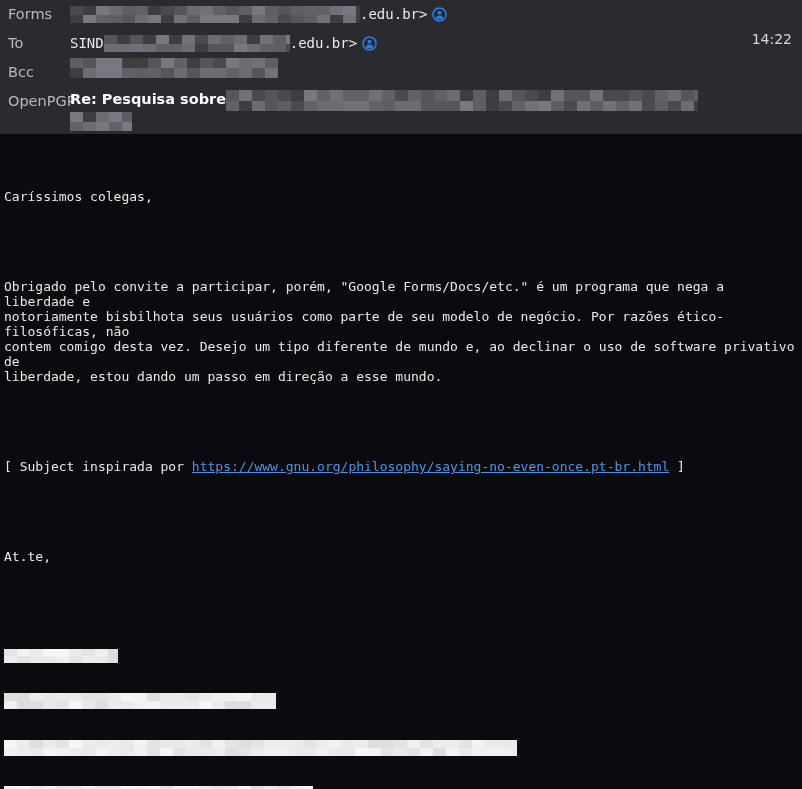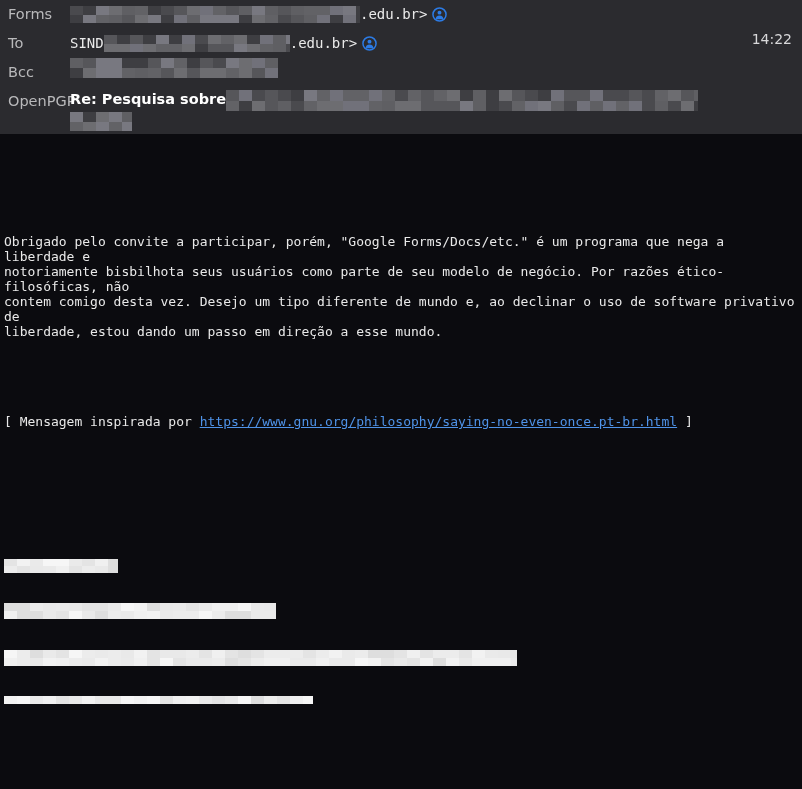--- a/index.html
+++ b/index.html
@@ -281,28 +281,30 @@
       <span class="rd rd-dark" style="width: 62px; height: 19px;"><i style="left: 0px; top: 0px; width: 13px; height: 10px; background: rgb(120, 120, 128);"></i><i style="left: 13px; top: 0px; width: 13px; height: 10px; background: rgb(62, 62, 66);"></i><i style="left: 26px; top: 0px; width: 13px; height: 10px; background: rgb(109, 109, 113);"></i><i style="left: 39px; top: 0px; width: 13px; height: 10px; background: rgb(120, 120, 128);"></i><i style="left: 52px; top: 0px; width: 10px; height: 10px; background: rgb(95, 95, 99);"></i><i style="left: 0px; top: 10px; width: 13px; height: 9px; background: rgb(98, 98, 102);"></i><i style="left: 13px; top: 10px; width: 13px; height: 9px; background: rgb(109, 109, 113);"></i><i style="left: 26px; top: 10px; width: 13px; height: 9px; background: rgb(120, 120, 128);"></i><i style="left: 39px; top: 10px; width: 13px; height: 9px; background: rgb(98, 98, 102);"></i><i style="left: 52px; top: 10px; width: 10px; height: 9px; background: rgb(120, 120, 128);"></i></span>
     </div>
   </div>
 
   <div class="time">14:22</div>
 
 </div>
 
 <div class="body">
 
+  <div class="para">Caríssimos colegas,</div>
   <div class="blank"></div>
   <div class="para">Obrigado pelo convite a participar, porém, "Google Forms/Docs/etc." é um programa que nega a liberdade e
 notoriamente bisbilhota seus usuários como parte de seu modelo de negócio. Por razões ético-filosóficas, não
 contem comigo desta vez. Desejo um tipo diferente de mundo e, ao declinar o uso de software privativo de
 liberdade, estou dando um passo em direção a esse mundo.</div>
   <div class="blank"></div>
-  <div class="para"><span>[ Mensagem inspirada por </span><a class="lnk" href="#">https://www.gnu.org/philosophy/saying-no-even-once.pt-br.html</a><span> ]</span></div>
+  <div class="para"><span>[ Subject inspirada por </span><a class="lnk" href="#">https://www.gnu.org/philosophy/saying-no-even-once.pt-br.html</a><span> ]</span></div>
   <div class="blank"></div>
+  <div class="para">At.te,</div>
 
   <div class="sigblock">
     <div><span class="rd rd-light" style="width: 114px; height: 14px;"><i style="left: 0px; top: 0px; width: 13px; height: 7px; background: rgb(228, 228, 228);"></i><i style="left: 13px; top: 0px; width: 13px; height: 7px; background: rgb(242, 242, 242);"></i><i style="left: 26px; top: 0px; width: 13px; height: 7px; background: rgb(234, 234, 234);"></i><i style="left: 39px; top: 0px; width: 13px; height: 7px; background: rgb(246, 246, 246);"></i><i style="left: 52px; top: 0px; width: 13px; height: 7px; background: rgb(246, 246, 246);"></i><i style="left: 65px; top: 0px; width: 13px; height: 7px; background: rgb(234, 234, 234);"></i><i style="left: 78px; top: 0px; width: 13px; height: 7px; background: rgb(228, 228, 228);"></i><i style="left: 91px; top: 0px; width: 13px; height: 7px; background: rgb(240, 240, 240);"></i><i style="left: 104px; top: 0px; width: 10px; height: 7px; background: rgb(222, 222, 222);"></i><i style="left: 0px; top: 7px; width: 13px; height: 7px; background: rgb(236, 236, 236);"></i><i style="left: 13px; top: 7px; width: 13px; height: 7px; background: rgb(228, 228, 228);"></i><i style="left: 26px; top: 7px; width: 13px; height: 7px; background: rgb(233, 233, 233);"></i><i style="left: 39px; top: 7px; width: 13px; height: 7px; background: rgb(234, 234, 234);"></i><i style="left: 52px; top: 7px; width: 13px; height: 7px; background: rgb(240, 240, 240);"></i><i style="left: 65px; top: 7px; width: 13px; height: 7px; background: rgb(228, 228, 228);"></i><i style="left: 78px; top: 7px; width: 13px; height: 7px; background: rgb(236, 236, 236);"></i><i style="left: 91px; top: 7px; width: 13px; height: 7px; background: rgb(233, 233, 233);"></i><i style="left: 104px; top: 7px; width: 10px; height: 7px; background: rgb(222, 222, 222);"></i></span></div>
     <div><span class="rd rd-light" style="width: 272px; height: 16px;"><i style="left: 0px; top: 0px; width: 13px; height: 8px; background: rgb(222, 222, 222);"></i><i style="left: 13px; top: 0px; width: 13px; height: 8px; background: rgb(222, 222, 222);"></i><i style="left: 26px; top: 0px; width: 13px; height: 8px; background: rgb(236, 236, 236);"></i><i style="left: 39px; top: 0px; width: 13px; height: 8px; background: rgb(233, 233, 233);"></i><i style="left: 52px; top: 0px; width: 13px; height: 8px; background: rgb(234, 234, 234);"></i><i style="left: 65px; top: 0px; width: 13px; height: 8px; background: rgb(233, 233, 233);"></i><i style="left: 78px; top: 0px; width: 13px; height: 8px; background: rgb(228, 228, 228);"></i><i style="left: 91px; top: 0px; width: 13px; height: 8px; background: rgb(228, 228, 228);"></i><i style="left: 104px; top: 0px; width: 13px; height: 8px; background: rgb(234, 234, 234);"></i><i style="left: 117px; top: 0px; width: 13px; height: 8px; background: rgb(246, 246, 246);"></i><i style="left: 130px; top: 0px; width: 13px; height: 8px; background: rgb(242, 242, 242);"></i><i style="left: 143px; top: 0px; width: 13px; height: 8px; background: rgb(222, 222, 222);"></i><i style="left: 156px; top: 0px; width: 13px; height: 8px; background: rgb(233, 233, 233);"></i><i style="left: 169px; top: 0px; width: 13px; height: 8px; background: rgb(234, 234, 234);"></i><i style="left: 182px; top: 0px; width: 13px; height: 8px; background: rgb(228, 228, 228);"></i><i style="left: 195px; top: 0px; width: 13px; height: 8px; background: rgb(234, 234, 234);"></i><i style="left: 208px; top: 0px; width: 13px; height: 8px; background: rgb(240, 240, 240);"></i><i style="left: 221px; top: 0px; width: 13px; height: 8px; background: rgb(240, 240, 240);"></i><i style="left: 234px; top: 0px; width: 13px; height: 8px; background: rgb(246, 246, 246);"></i><i style="left: 247px; top: 0px; width: 13px; height: 8px; background: rgb(234, 234, 234);"></i><i style="left: 260px; top: 0px; width: 12px; height: 8px; background: rgb(233, 233, 233);"></i><i style="left: 0px; top: 8px; width: 13px; height: 8px; background: rgb(240, 240, 240);"></i><i style="left: 13px; top: 8px; width: 13px; height: 8px; background: rgb(222, 222, 222);"></i><i style="left: 26px; top: 8px; width: 13px; height: 8px; background: rgb(222, 222, 222);"></i><i style="left: 39px; top: 8px; width: 13px; height: 8px; background: rgb(233, 233, 233);"></i><i style="left: 52px; top: 8px; width: 13px; height: 8px; background: rgb(228, 228, 228);"></i><i style="left: 65px; top: 8px; width: 13px; height: 8px; background: rgb(246, 246, 246);"></i><i style="left: 78px; top: 8px; width: 13px; height: 8px; background: rgb(233, 233, 233);"></i><i style="left: 91px; top: 8px; width: 13px; height: 8px; background: rgb(222, 222, 222);"></i><i style="left: 104px; top: 8px; width: 13px; height: 8px; background: rgb(236, 236, 236);"></i><i style="left: 117px; top: 8px; width: 13px; height: 8px; background: rgb(234, 234, 234);"></i><i style="left: 130px; top: 8px; width: 13px; height: 8px; background: rgb(240, 240, 240);"></i><i style="left: 143px; top: 8px; width: 13px; height: 8px; background: rgb(242, 242, 242);"></i><i style="left: 156px; top: 8px; width: 13px; height: 8px; background: rgb(234, 234, 234);"></i><i style="left: 169px; top: 8px; width: 13px; height: 8px; background: rgb(236, 236, 236);"></i><i style="left: 182px; top: 8px; width: 13px; height: 8px; background: rgb(236, 236, 236);"></i><i style="left: 195px; top: 8px; width: 13px; height: 8px; background: rgb(246, 246, 246);"></i><i style="left: 208px; top: 8px; width: 13px; height: 8px; background: rgb(236, 236, 236);"></i><i style="left: 221px; top: 8px; width: 13px; height: 8px; background: rgb(222, 222, 222);"></i><i style="left: 234px; top: 8px; width: 13px; height: 8px; background: rgb(222, 222, 222);"></i><i style="left: 247px; top: 8px; width: 13px; height: 8px; background: rgb(234, 234, 234);"></i><i style="left: 260px; top: 8px; width: 12px; height: 8px; background: rgb(234, 234, 234);"></i></span></div>
     <div><span class="rd rd-light" style="width: 513px; height: 16px;"><i style="left: 0px; top: 0px; width: 13px; height: 8px; background: rgb(246, 246, 246);"></i><i style="left: 13px; top: 0px; width: 13px; height: 8px; background: rgb(236, 236, 236);"></i><i style="left: 26px; top: 0px; width: 13px; height: 8px; background: rgb(222, 222, 222);"></i><i style="left: 39px; top: 0px; width: 13px; height: 8px; background: rgb(234, 234, 234);"></i><i style="left: 52px; top: 0px; width: 13px; height: 8px; background: rgb(228, 228, 228);"></i><i style="left: 65px; top: 0px; width: 13px; height: 8px; background: rgb(246, 246, 246);"></i><i style="left: 78px; top: 0px; width: 13px; height: 8px; background: rgb(236, 236, 236);"></i><i style="left: 91px; top: 0px; width: 13px; height: 8px; background: rgb(234, 234, 234);"></i><i style="left: 104px; top: 0px; width: 13px; height: 8px; background: rgb(236, 236, 236);"></i><i style="left: 117px; top: 0px; width: 13px; height: 8px; background: rgb(233, 233, 233);"></i><i style="left: 130px; top: 0px; width: 13px; height: 8px; background: rgb(242, 242, 242);"></i><i style="left: 143px; top: 0px; width: 13px; height: 8px; background: rgb(228, 228, 228);"></i><i style="left: 156px; top: 0px; width: 13px; height: 8px; background: rgb(233, 233, 233);"></i><i style="left: 169px; top: 0px; width: 13px; height: 8px; background: rgb(233, 233, 233);"></i><i style="left: 182px; top: 0px; width: 13px; height: 8px; background: rgb(236, 236, 236);"></i><i style="left: 195px; top: 0px; width: 13px; height: 8px; background: rgb(228, 228, 228);"></i><i style="left: 208px; top: 0px; width: 13px; height: 8px; background: rgb(240, 240, 240);"></i><i style="left: 221px; top: 0px; width: 13px; height: 8px; background: rgb(228, 228, 228);"></i><i style="left: 234px; top: 0px; width: 13px; height: 8px; background: rgb(222, 222, 222);"></i><i style="left: 247px; top: 0px; width: 13px; height: 8px; background: rgb(228, 228, 228);"></i><i style="left: 260px; top: 0px; width: 13px; height: 8px; background: rgb(236, 236, 236);"></i><i style="left: 273px; top: 0px; width: 13px; height: 8px; background: rgb(236, 236, 236);"></i><i style="left: 286px; top: 0px; width: 13px; height: 8px; background: rgb(236, 236, 236);"></i><i style="left: 299px; top: 0px; width: 13px; height: 8px; background: rgb(228, 228, 228);"></i><i style="left: 312px; top: 0px; width: 13px; height: 8px; background: rgb(236, 236, 236);"></i><i style="left: 325px; top: 0px; width: 13px; height: 8px; background: rgb(242, 242, 242);"></i><i style="left: 338px; top: 0px; width: 13px; height: 8px; background: rgb(234, 234, 234);"></i><i style="left: 351px; top: 0px; width: 13px; height: 8px; background: rgb(236, 236, 236);"></i><i style="left: 364px; top: 0px; width: 13px; height: 8px; background: rgb(222, 222, 222);"></i><i style="left: 377px; top: 0px; width: 13px; height: 8px; background: rgb(222, 222, 222);"></i><i style="left: 390px; top: 0px; width: 13px; height: 8px; background: rgb(228, 228, 228);"></i><i style="left: 403px; top: 0px; width: 13px; height: 8px; background: rgb(240, 240, 240);"></i><i style="left: 416px; top: 0px; width: 13px; height: 8px; background: rgb(228, 228, 228);"></i><i style="left: 429px; top: 0px; width: 13px; height: 8px; background: rgb(236, 236, 236);"></i><i style="left: 442px; top: 0px; width: 13px; height: 8px; background: rgb(236, 236, 236);"></i><i style="left: 455px; top: 0px; width: 13px; height: 8px; background: rgb(228, 228, 228);"></i><i style="left: 468px; top: 0px; width: 13px; height: 8px; background: rgb(242, 242, 242);"></i><i style="left: 481px; top: 0px; width: 13px; height: 8px; background: rgb(234, 234, 234);"></i><i style="left: 494px; top: 0px; width: 13px; height: 8px; background: rgb(233, 233, 233);"></i><i style="left: 507px; top: 0px; width: 6px; height: 8px; background: rgb(233, 233, 233);"></i><i style="left: 0px; top: 8px; width: 13px; height: 8px; background: rgb(240, 240, 240);"></i><i style="left: 13px; top: 8px; width: 13px; height: 8px; background: rgb(236, 236, 236);"></i><i style="left: 26px; top: 8px; width: 13px; height: 8px; background: rgb(233, 233, 233);"></i><i style="left: 39px; top: 8px; width: 13px; height: 8px; background: rgb(242, 242, 242);"></i><i style="left: 52px; top: 8px; width: 13px; height: 8px; background: rgb(240, 240, 240);"></i><i style="left: 65px; top: 8px; width: 13px; height: 8px; background: rgb(236, 236, 236);"></i><i style="left: 78px; top: 8px; width: 13px; height: 8px; background: rgb(234, 234, 234);"></i><i style="left: 91px; top: 8px; width: 13px; height: 8px; background: rgb(242, 242, 242);"></i><i style="left: 104px; top: 8px; width: 13px; height: 8px; background: rgb(236, 236, 236);"></i><i style="left: 117px; top: 8px; width: 13px; height: 8px; background: rgb(234, 234, 234);"></i><i style="left: 130px; top: 8px; width: 13px; height: 8px; background: rgb(240, 240, 240);"></i><i style="left: 143px; top: 8px; width: 13px; height: 8px; background: rgb(228, 228, 228);"></i><i style="left: 156px; top: 8px; width: 13px; height: 8px; background: rgb(246, 246, 246);"></i><i style="left: 169px; top: 8px; width: 13px; height: 8px; background: rgb(228, 228, 228);"></i><i style="left: 182px; top: 8px; width: 13px; height: 8px; background: rgb(234, 234, 234);"></i><i style="left: 195px; top: 8px; width: 13px; height: 8px; background: rgb(234, 234, 234);"></i><i style="left: 208px; top: 8px; width: 13px; height: 8px; background: rgb(236, 236, 236);"></i><i style="left: 221px; top: 8px; width: 13px; height: 8px; background: rgb(222, 222, 222);"></i><i style="left: 234px; top: 8px; width: 13px; height: 8px; background: rgb(228, 228, 228);"></i><i style="left: 247px; top: 8px; width: 13px; height: 8px; background: rgb(236, 236, 236);"></i><i style="left: 260px; top: 8px; width: 13px; height: 8px; background: rgb(240, 240, 240);"></i><i style="left: 273px; top: 8px; width: 13px; height: 8px; background: rgb(240, 240, 240);"></i><i style="left: 286px; top: 8px; width: 13px; height: 8px; background: rgb(234, 234, 234);"></i><i style="left: 299px; top: 8px; width: 13px; height: 8px; background: rgb(234, 234, 234);"></i><i style="left: 312px; top: 8px; width: 13px; height: 8px; background: rgb(240, 240, 240);"></i><i style="left: 325px; top: 8px; width: 13px; height: 8px; background: rgb(234, 234, 234);"></i><i style="left: 338px; top: 8px; width: 13px; height: 8px; background: rgb(234, 234, 234);"></i><i style="left: 351px; top: 8px; width: 13px; height: 8px; background: rgb(246, 246, 246);"></i><i style="left: 364px; top: 8px; width: 13px; height: 8px; background: rgb(242, 242, 242);"></i><i style="left: 377px; top: 8px; width: 13px; height: 8px; background: rgb(228, 228, 228);"></i><i style="left: 390px; top: 8px; width: 13px; height: 8px; background: rgb(233, 233, 233);"></i><i style="left: 403px; top: 8px; width: 13px; height: 8px; background: rgb(228, 228, 228);"></i><i style="left: 416px; top: 8px; width: 13px; height: 8px; background: rgb(242, 242, 242);"></i><i style="left: 429px; top: 8px; width: 13px; height: 8px; background: rgb(222, 222, 222);"></i><i style="left: 442px; top: 8px; width: 13px; height: 8px; background: rgb(242, 242, 242);"></i><i style="left: 455px; top: 8px; width: 13px; height: 8px; background: rgb(233, 233, 233);"></i><i style="left: 468px; top: 8px; width: 13px; height: 8px; background: rgb(240, 240, 240);"></i><i style="left: 481px; top: 8px; width: 13px; height: 8px; background: rgb(240, 240, 240);"></i><i style="left: 494px; top: 8px; width: 13px; height: 8px; background: rgb(240, 240, 240);"></i><i style="left: 507px; top: 8px; width: 6px; height: 8px; background: rgb(236, 236, 236);"></i></span></div>
     <div><span class="rd rd-light" style="width: 309px; height: 16px;"><i style="left: 0px; top: 0px; width: 13px; height: 8px; background: rgb(242, 242, 242);"></i><i style="left: 13px; top: 0px; width: 13px; height: 8px; background: rgb(246, 246, 246);"></i><i style="left: 26px; top: 0px; width: 13px; height: 8px; background: rgb(234, 234, 234);"></i><i style="left: 39px; top: 0px; width: 13px; height: 8px; background: rgb(240, 240, 240);"></i><i style="left: 52px; top: 0px; width: 13px; height: 8px; background: rgb(228, 228, 228);"></i><i style="left: 65px; top: 0px; width: 13px; height: 8px; background: rgb(233, 233, 233);"></i><i style="left: 78px; top: 0px; width: 13px; height: 8px; background: rgb(242, 242, 242);"></i><i style="left: 91px; top: 0px; width: 13px; height: 8px; background: rgb(233, 233, 233);"></i><i style="left: 104px; top: 0px; width: 13px; height: 8px; background: rgb(233, 233, 233);"></i><i style="left: 117px; top: 0px; width: 13px; height: 8px; background: rgb(246, 246, 246);"></i><i style="left: 130px; top: 0px; width: 13px; height: 8px; background: rgb(242, 242, 242);"></i><i style="left: 143px; top: 0px; width: 13px; height: 8px; background: rgb(246, 246, 246);"></i><i style="left: 156px; top: 0px; width: 13px; height: 8px; background: rgb(228, 228, 228);"></i><i style="left: 169px; top: 0px; width: 13px; height: 8px; background: rgb(240, 240, 240);"></i><i style="left: 182px; top: 0px; width: 13px; height: 8px; background: rgb(242, 242, 242);"></i><i style="left: 195px; top: 0px; width: 13px; height: 8px; background: rgb(234, 234, 234);"></i><i style="left: 208px; top: 0px; width: 13px; height: 8px; background: rgb(228, 228, 228);"></i><i style="left: 221px; top: 0px; width: 13px; height: 8px; background: rgb(233, 233, 233);"></i><i style="left: 234px; top: 0px; width: 13px; height: 8px; background: rgb(246, 246, 246);"></i><i style="left: 247px; top: 0px; width: 13px; height: 8px; background: rgb(222, 222, 222);"></i><i style="left: 260px; top: 0px; width: 13px; height: 8px; background: rgb(236, 236, 236);"></i><i style="left: 273px; top: 0px; width: 13px; height: 8px; background: rgb(228, 228, 228);"></i><i style="left: 286px; top: 0px; width: 13px; height: 8px; background: rgb(240, 240, 240);"></i><i style="left: 299px; top: 0px; width: 10px; height: 8px; background: rgb(246, 246, 246);"></i></span></div>
     
   </div>
 
   

